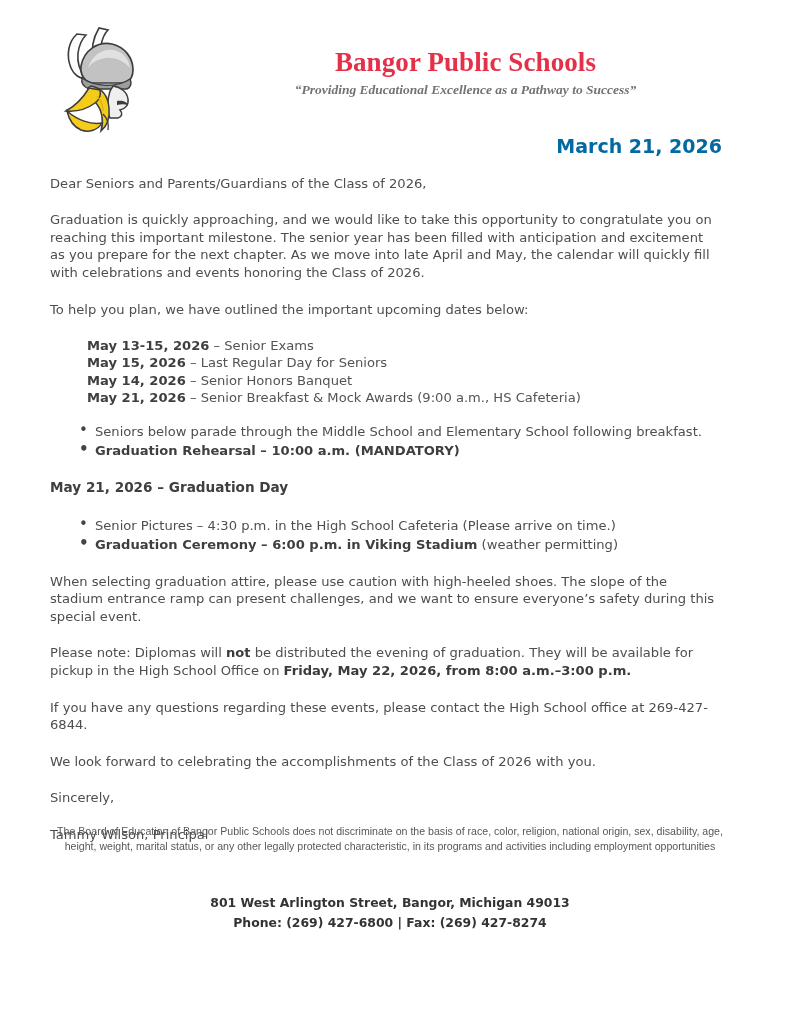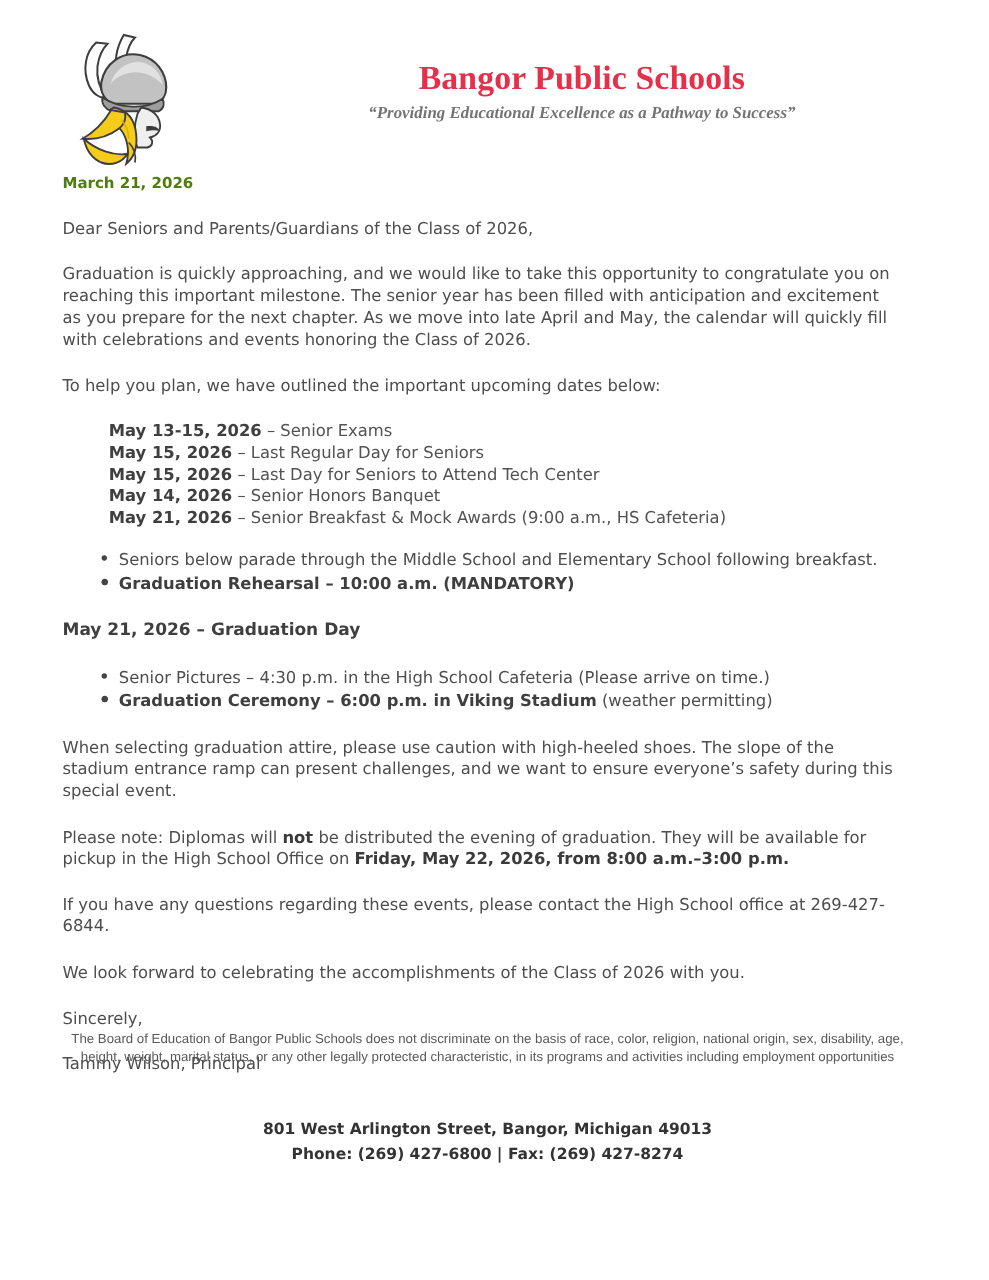--- a/index.html
+++ b/index.html
@@ -66,22 +66,23 @@
     font-family: "DejaVu Sans", sans-serif;
     font-size: 13.1px;
     line-height: 17.6px;
   }
   .letter p { margin: 0; }
   .gap-sm { height: 16px; }
   .gap-md { height: 19px; }
 
   .date-line {
     font-weight: bold;
-    color: #4d7c0f;
-    font-size: 12px;
+    color: #0369a1;
+    font-size: 19px;
+    text-align: right;
   }
 
   .para { color: #4e4e4e; }
 
   .date-list {
     margin: 0;
     padding: 0 0 0 5px;
     list-style: none;
   }
   .date-list li {
@@ -199,21 +200,20 @@
 
   <div class="gap-md"></div>
 
   <p class="para">To help you plan, we have outlined the important upcoming dates below:</p>
 
   <div class="gap-md"></div>
 
   <ul class="date-list">
     <li><span class="d">May 13-15, 2026</span><span class="t"> – </span><span class="t">Senior Exams</span></li>
     <li><span class="d">May 15, 2026</span><span class="t"> – </span><span class="t">Last Regular Day for Seniors</span></li>
-    <li><span class="d">May 15, 2026</span><span class="t"> – </span><span class="t">Last Day for Seniors to Attend Tech Center</span></li>
     <li><span class="d">May 14, 2026</span><span class="t"> – </span><span class="t">Senior Honors Banquet</span></li>
     <li><span class="d">May 21, 2026</span><span class="t"> – </span><span class="t">Senior Breakfast &amp; Mock Awards (9:00 a.m., HS Cafeteria)</span></li>
   </ul>
 
   <div class="gap-sm"></div>
 
   <ul class="bullets">
     <li>Seniors below parade through the Middle School and Elementary School following breakfast.</li>
     <li class="bold">Graduation Rehearsal – 10:00 a.m. (MANDATORY)</li>
   </ul>

